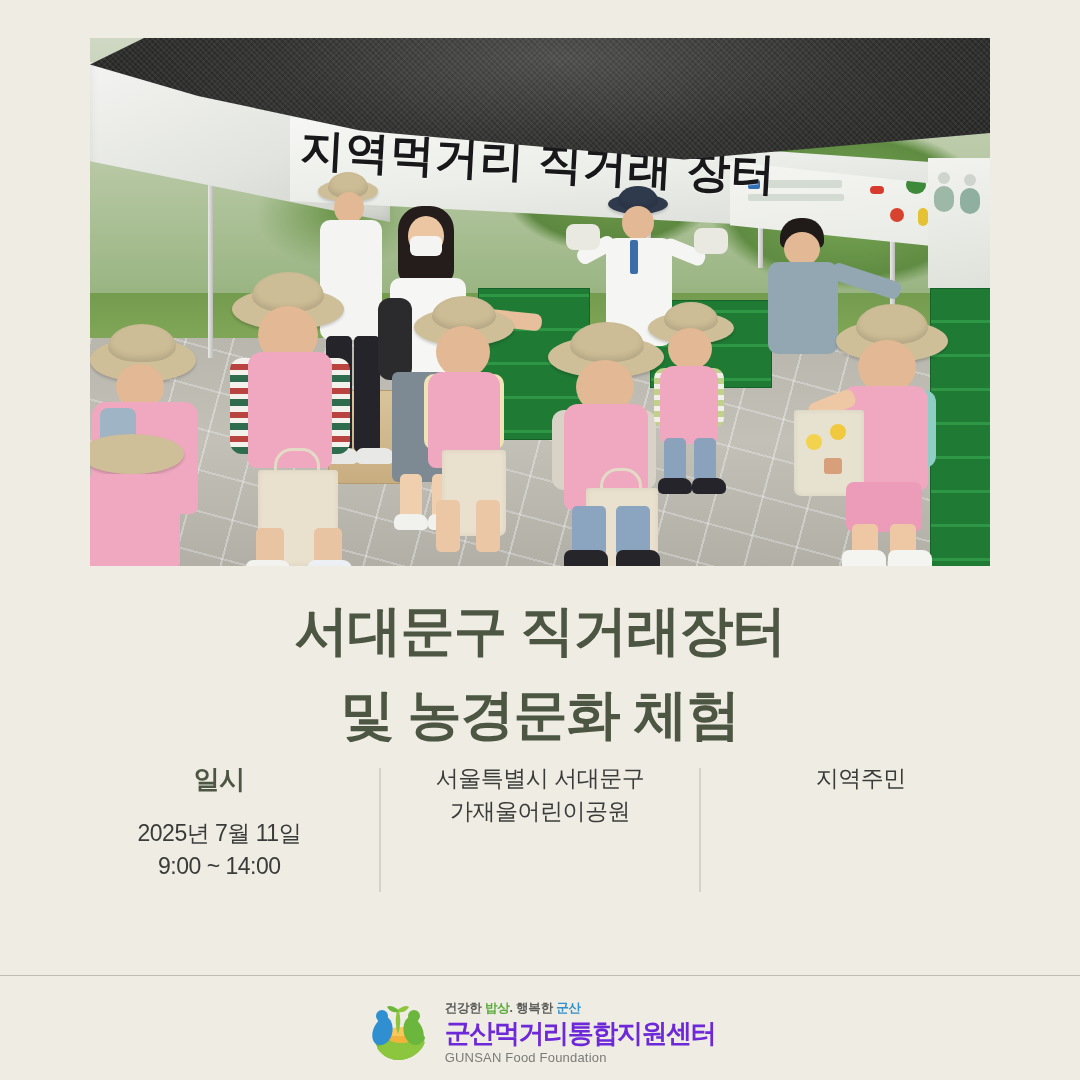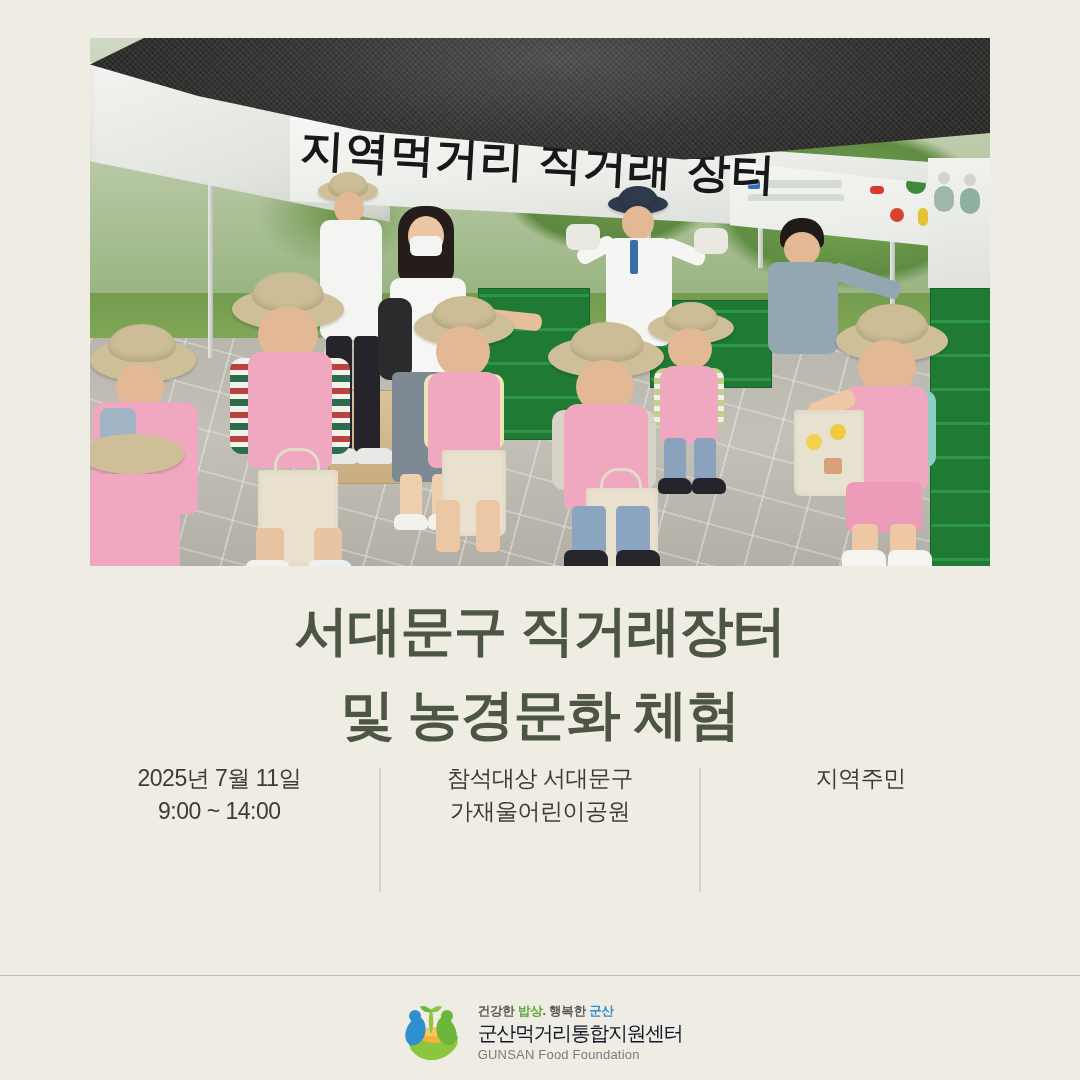--- a/index.html
+++ b/index.html
@@ -113,21 +113,21 @@
   .hrule{position:absolute;left:0;top:975px;width:1080px;height:1px;background:#BFBCB2;}
   .footer{
     position:absolute;left:0;top:985px;width:1080px;height:95px;
     display:flex;align-items:center;justify-content:center;gap:14px;
   }
   .logo-mark{position:relative;width:66px;height:66px;flex:0 0 66px;}
   .logo-text{display:flex;flex-direction:column;justify-content:center;}
   .logo-tag{font-size:12.5px;font-weight:700;color:#5b5b57;letter-spacing:-.2px;margin-bottom:2px;}
   .logo-tag .g{color:#5aab3c;}
   .logo-tag .b{color:#2f8fd0;}
-  .logo-name{font-size:20px;font-weight:400;color:#0f172a;letter-spacing:-1.4px;line-height:1.1;}
+  .logo-name{font-size:26px;font-weight:700;color:#6d28d9;letter-spacing:-1.4px;line-height:1.1;}
   .logo-en{font-size:13px;color:#7b7b77;letter-spacing:.2px;margin-top:3px;}
 </style>
 </head>
 <body>
 
 <div class="poster">
 
   <div class="photo">
 
     <div class="ph-layer bg-trees"></div>
@@ -297,26 +297,27 @@
     </div>
   </div>
 
   <div class="title">
     <span class="ln">서대문구 직거래장터</span>
     <span class="ln">및 농경문화 체험</span>
   </div>
 
   <div class="info">
     <div class="col">
+      <div class="col-head">일시</div>
       <div class="col-line">2025년 7월 11일</div>
       <div class="col-line">9:00 ~ 14:00</div>
     </div>
     <div class="vdiv"></div>
     <div class="col">
-      <div class="col-line">참석대상 서대문구</div>
+      <div class="col-line">서울특별시 서대문구</div>
       <div class="col-line">가재울어린이공원</div>
     </div>
     <div class="vdiv"></div>
     <div class="col">
       <div class="col-line">지역주민</div>
     </div>
   </div>
 
   <div class="hrule"></div>
   <div class="footer">

